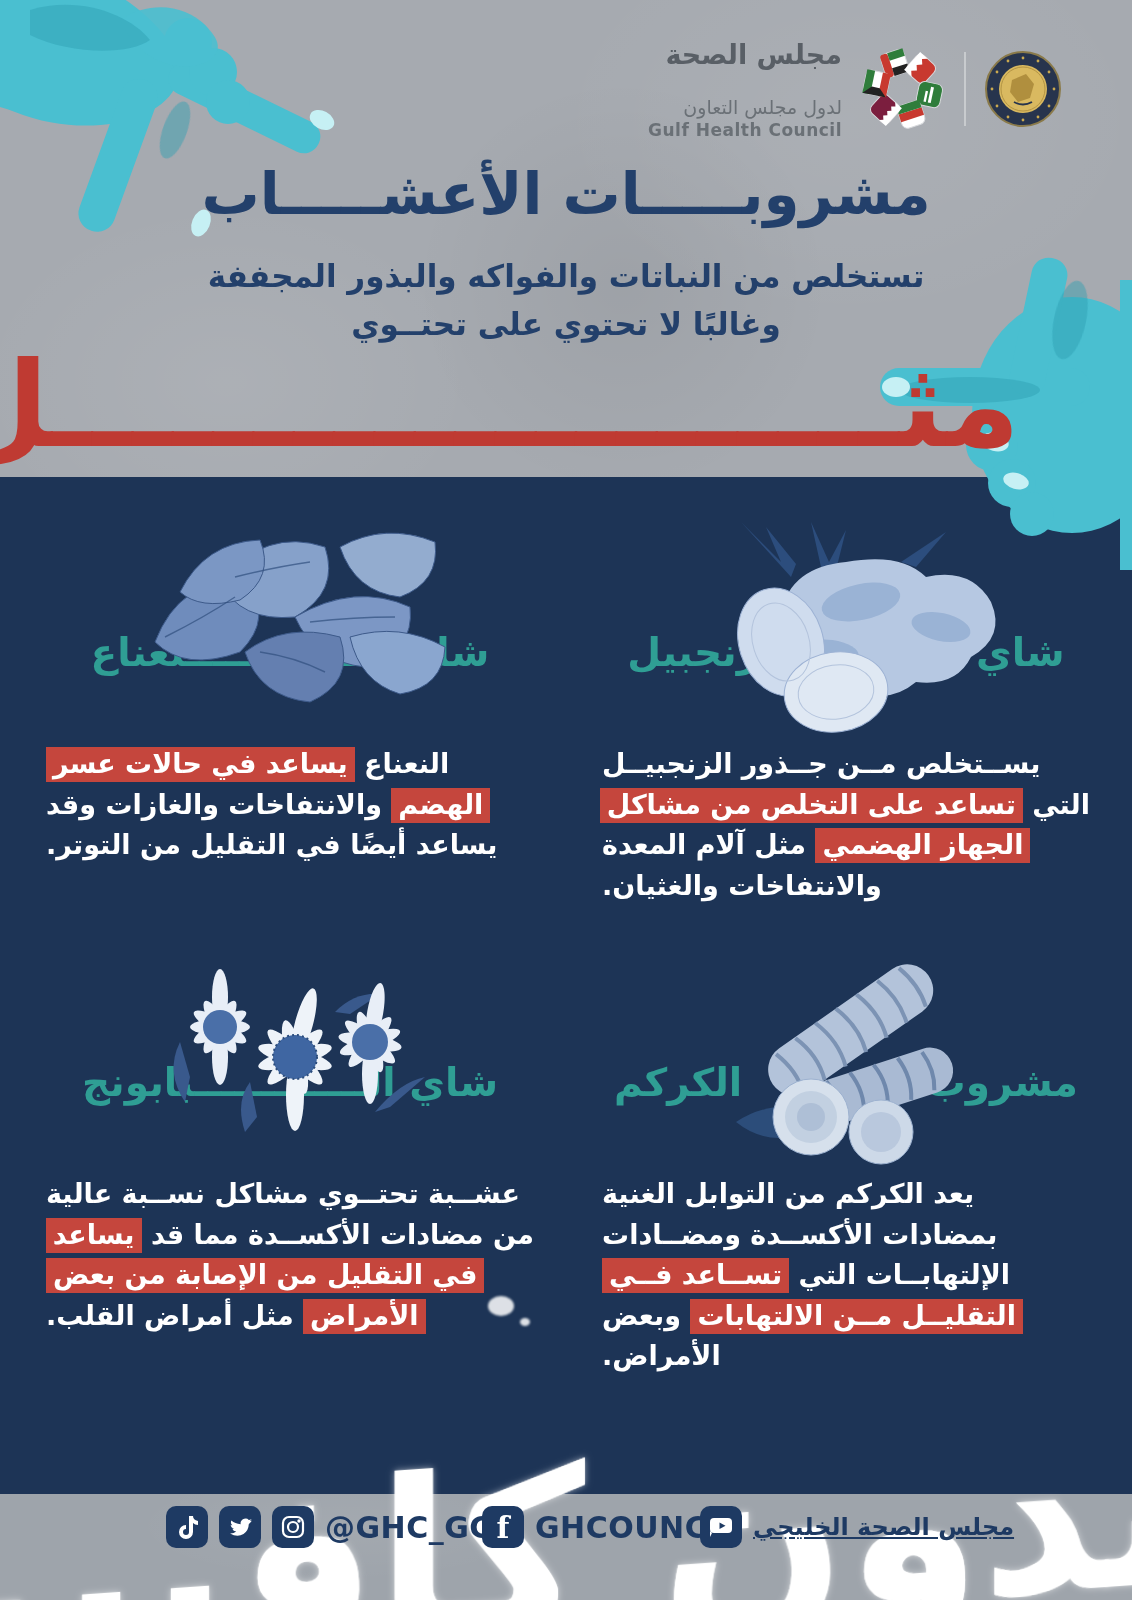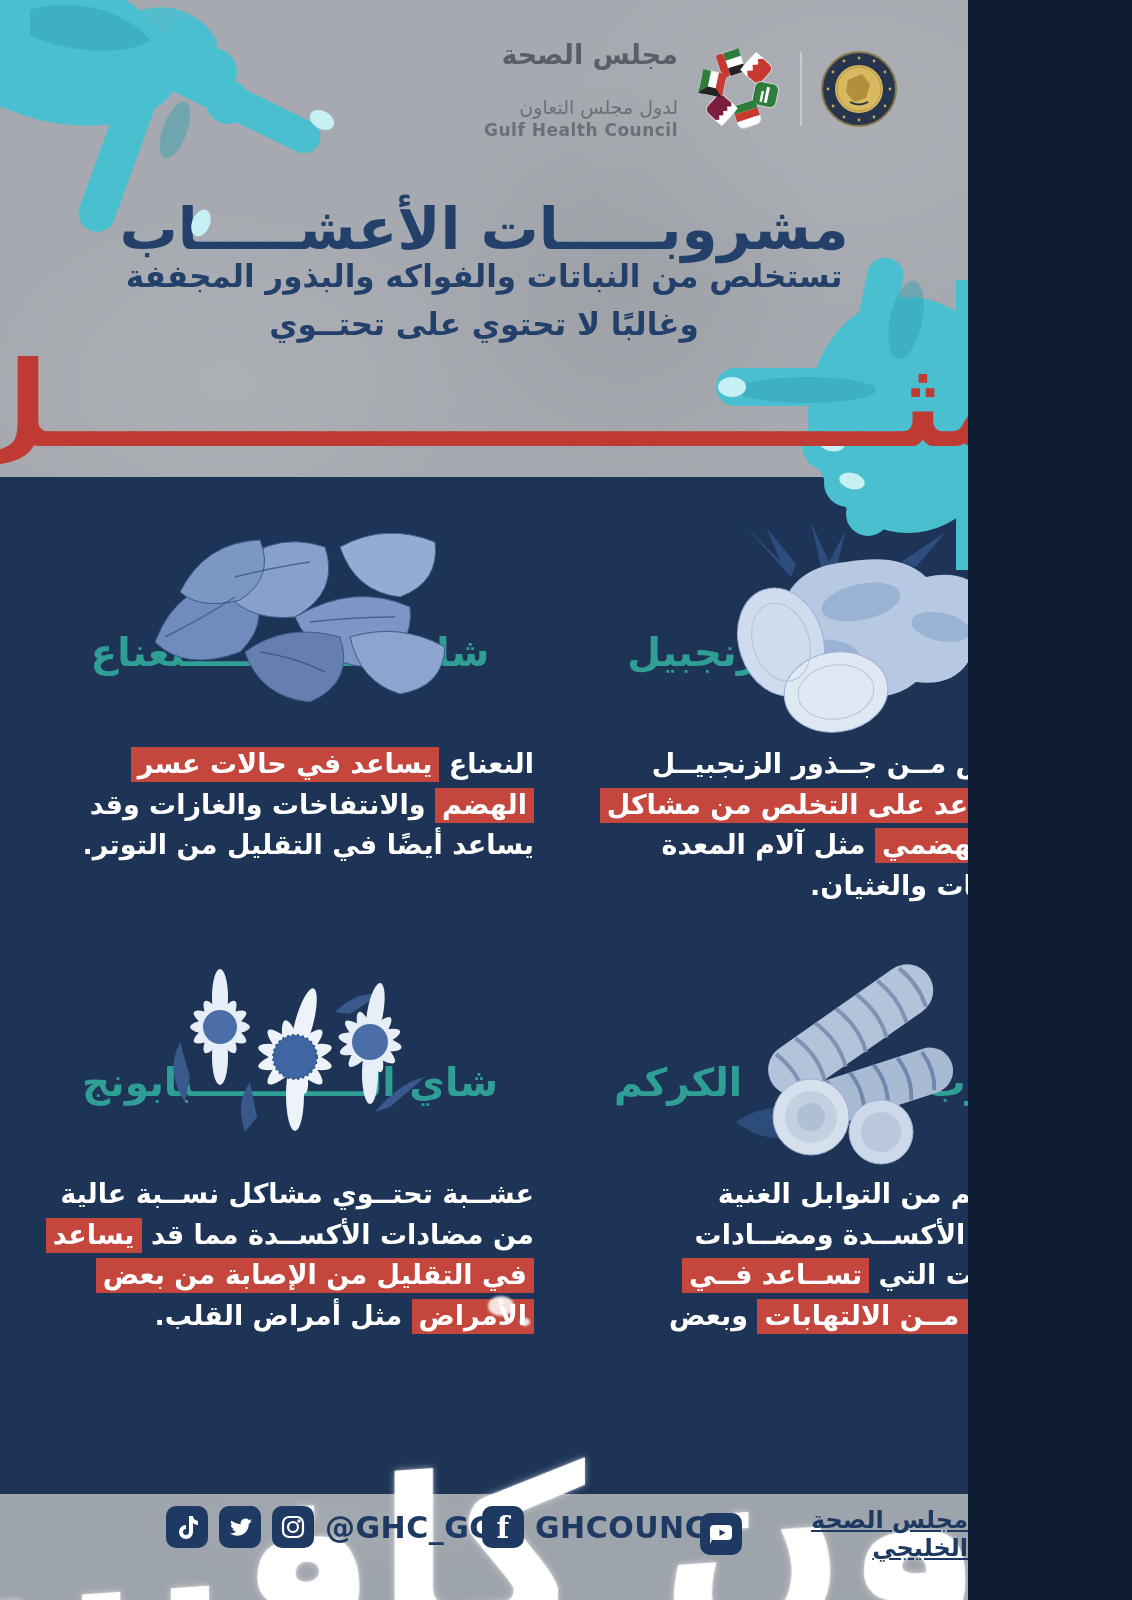--- a/index.html
+++ b/index.html
@@ -1,18 +1,18 @@
 <!DOCTYPE html>
 <html lang="ar"><head>
 <meta charset="utf-8">
 <style>
   html,body{margin:0;padding:0;background:#0e1c33;}
   *{box-sizing:border-box;}
   .poster{
-    position:relative;width:968px;height:1600px;overflow:hidden;
+    position:relative;width:1132px;height:1600px;overflow:hidden;
     background:#1d3456;
     font-family:"DejaVu Sans",sans-serif;
   }
   
   .top-gray{
     position:absolute;left:0;top:0;width:1132px;height:477px;
     background:
       radial-gradient(420px 300px at 20% 80%, rgba(255,255,255,.07), transparent 60%),
       radial-gradient(500px 340px at 75% 25%, rgba(255,255,255,.06), transparent 60%),
       radial-gradient(300px 300px at 55% 60%, rgba(0,0,0,.05), transparent 70%),
@@ -21,21 +21,21 @@
   
   .brand{position:absolute;top:38px;right:70px;display:flex;align-items:center;gap:18px;}
   .brand-text{text-align:right;color:#5d6369;line-height:1.25;direction:rtl;}
   .brand-text .l1{font-size:27px;font-weight:bold;color:#595f66;}
   .brand-text .l2{font-size:19px;color:#6a7076;margin-top:24px;}
   .brand-text .l3{font-size:17px;font-weight:bold;color:#6a7076;letter-spacing:.5px;direction:ltr;}
   .sep{width:2px;height:74px;background:#c8cbce;}
   
   .title{
     position:absolute;top:160px;left:0;width:100%;text-align:center;
-    color:#23406b;font-size:58px;font-weight:bold;direction:rtl;white-space:nowrap;margin-top:35px;
+    color:#23406b;font-size:58px;font-weight:bold;direction:rtl;white-space:nowrap;
   }
   .subtitle{
     position:absolute;top:252px;left:0;width:100%;text-align:center;
     color:#23406b;font-size:31px;font-weight:bold;direction:rtl;line-height:1.55;
   }
   
   .such-as{
     position:absolute;top:346px;left:120px;width:900px;text-align:center;
     color:#bf3a32;font-size:118px;font-weight:bold;direction:rtl;white-space:nowrap;
     line-height:1;z-index:3;
@@ -51,21 +51,21 @@
   #quad-chamomile{left:36px;top:922px;}
   #quad-turmeric{left:592px;top:922px;}
   .q-title{
     position:absolute;top:138px;left:0;width:100%;text-align:center;
     color:#2f9e94;font-size:39px;font-weight:bold;direction:rtl;white-space:nowrap;
     z-index:1;
   }
   .q-title.split{display:flex;justify-content:space-between;padding:0 22px;}
   .q-img{position:absolute;left:50%;transform:translateX(-50%);top:30px;z-index:2;}
   .q-text{
-    position:absolute;top:252px;left:10px;right:10px;text-align:right;
+    position:absolute;top:252px;left:10px;right:10px;text-align:left;
     color:#ffffff;font-size:27px;font-weight:bold;direction:rtl;line-height:1.5;
     z-index:1;
   }
   .q-text .hl{
     background:#c5463d;color:#fff;padding:1px 7px 3px 7px;
     -webkit-box-decoration-break:clone;box-decoration-break:clone;
   }
   
   .chalk{
     position:absolute;left:-30px;bottom:-58px;width:1220px;z-index:5;

